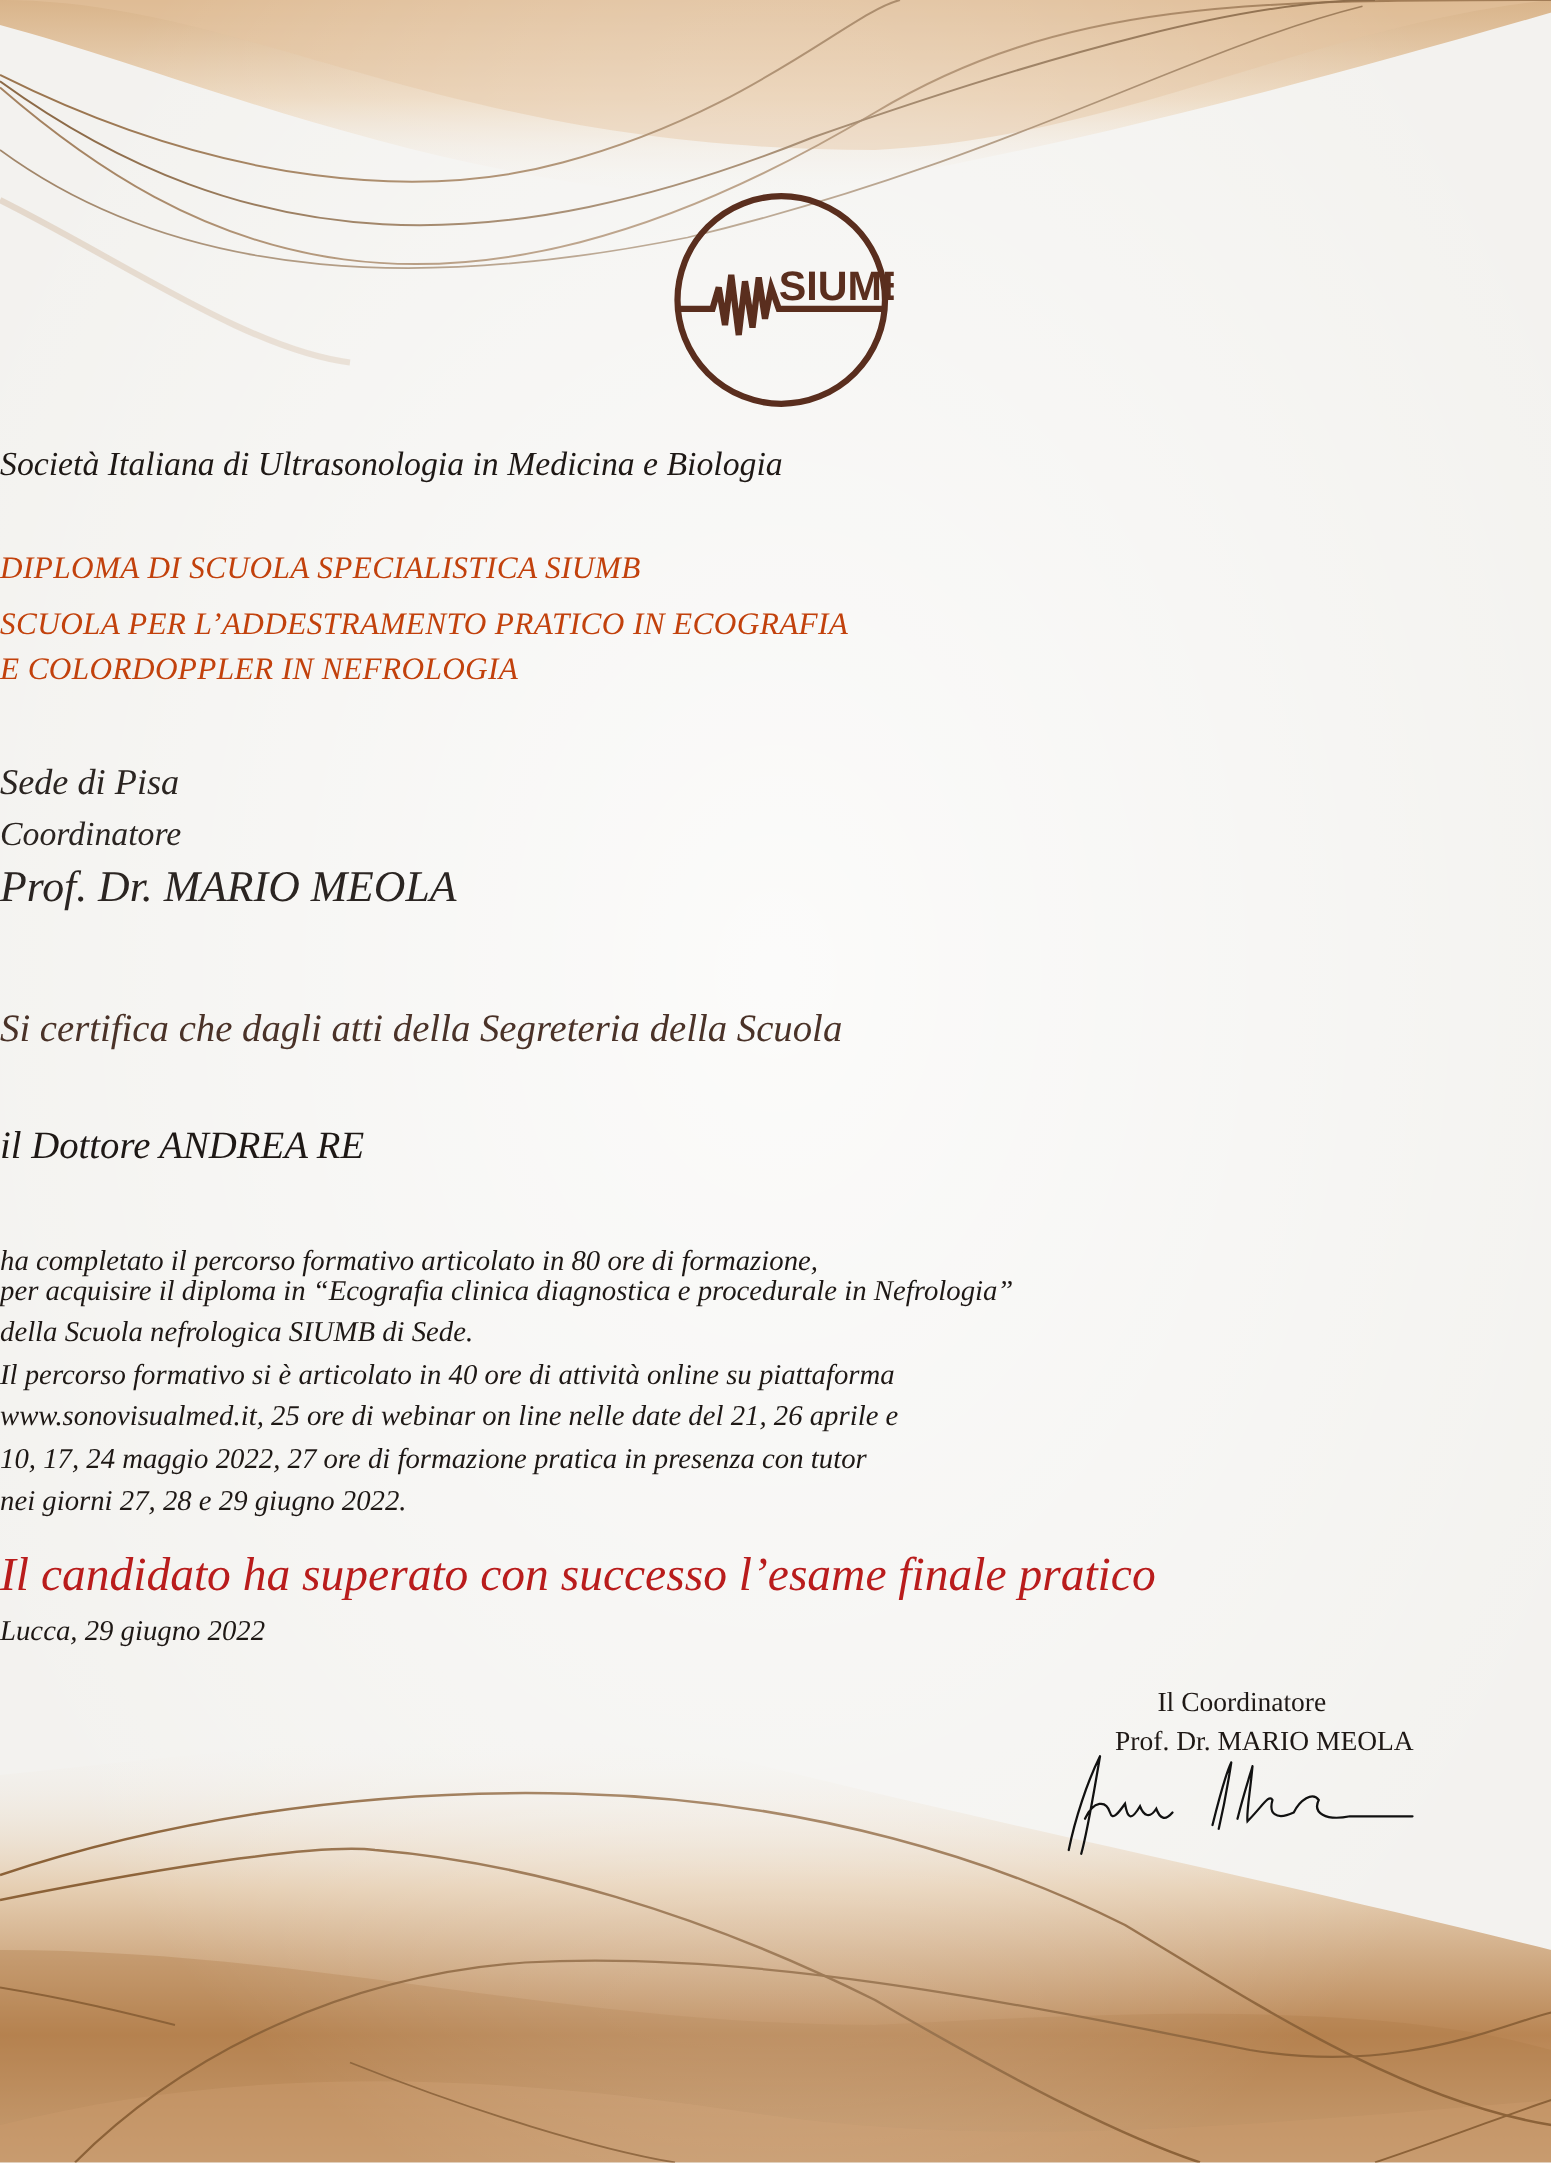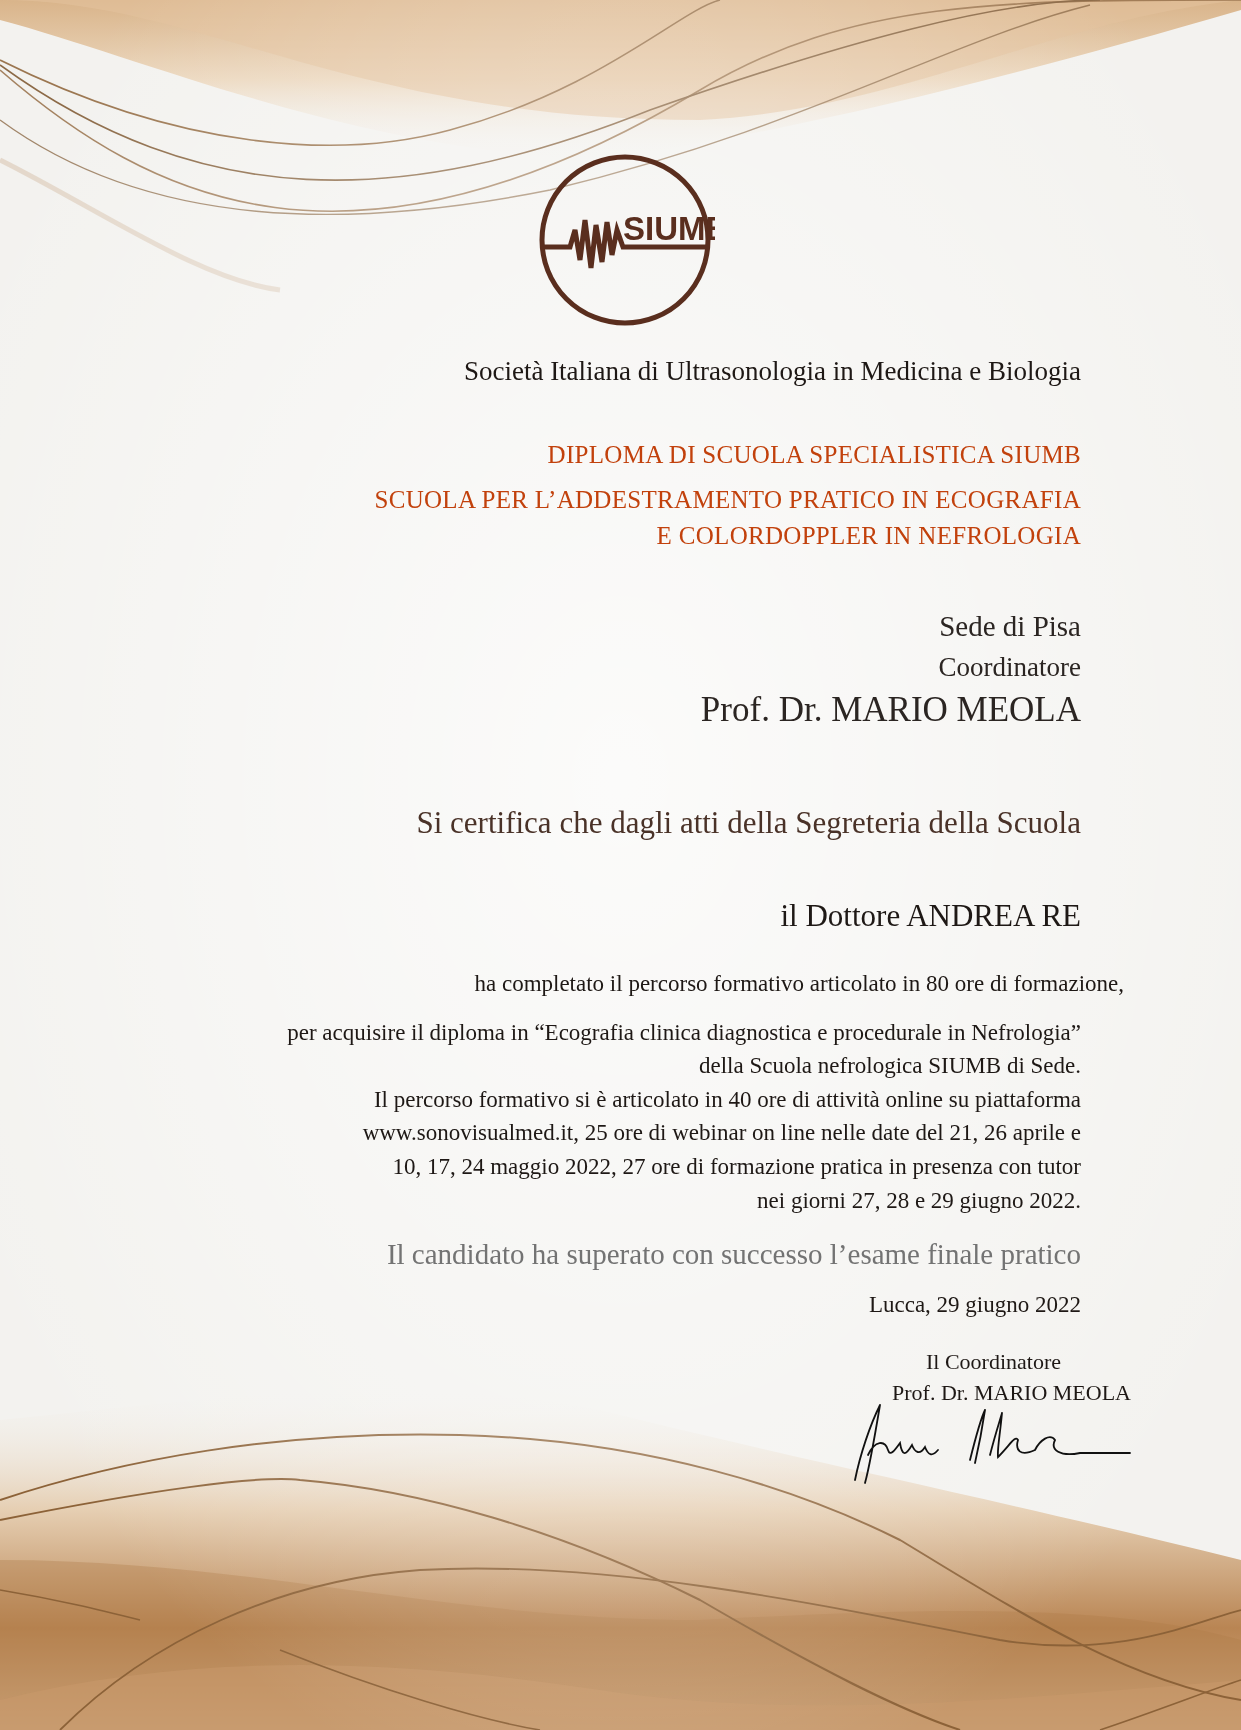--- a/index.html
+++ b/index.html
@@ -3,36 +3,36 @@
 <meta charset="utf-8">
 <style>
   html, body { margin: 0; padding: 0; }
   body {
     width: 1241px; height: 1730px; position: relative; overflow: hidden;
     background: #f3f2ef;
     font-family: "Liberation Serif", "DejaVu Serif", serif;
   }
   .bg { position: absolute; left: 0; top: 0; width: 1241px; height: 1730px; z-index: 0; }
   .content { position: absolute; left: 0; top: 0; width: 1241px; height: 1730px; z-index: 1; }
-  .line { position: absolute; left: 0; width: 1081px; text-align: right; white-space: nowrap; }
+  .line { position: absolute; left: 0; width: 1081px; text-align: left; white-space: nowrap; font-style: italic; }
   .logo { position: absolute; left: 535px; top: 150px; width: 180px; height: 180px; }
   .society { top: 356px; font-size: 27px; color: #1e1815; }
   .dip { font-size: 25px; color: #c2410c; letter-spacing: 0.3px; }
   .dip1 { top: 441px; }
   .dip2 { top: 486px; }
   .dip3 { top: 522px; }
   .sede { top: 610px; font-size: 29px; color: #2b2522; }
   .coord { top: 652px; font-size: 27px; color: #2b2522; }
   .prof { top: 690px; font-size: 35px; color: #2b2522; }
   .cert { top: 805px; font-size: 31px; color: #4a3228; }
   .doc { top: 898px; font-size: 31px; color: #1e1815; }
   .body-text { font-size: 23px; color: #1e1815; }
-  .b1 { top: 971px; margin-left: 43px; } .b2 { top: 1020px; } .b3 { top: 1053px; } .b4 { top: 1087px; }
+  .b1 { top: 996px; } .b2 { top: 1020px; } .b3 { top: 1053px; } .b4 { top: 1087px; }
   .b5 { top: 1120px; } .b6 { top: 1154px; } .b7 { top: 1188px; }
-  .final { top: 1238px; font-size: 29px; color: #737373; }
+  .final { top: 1238px; font-size: 38px; color: #b91c1c; }
   .date { top: 1292px; font-size: 23px; color: #1e1815; }
   .sig-title { position: absolute; right: 180px; top: 1349px; font-size: 22px; color: #1e1815; white-space: nowrap; }
   .sig-name { position: absolute; right: 110px; top: 1380px; font-size: 22px; color: #1e1815; white-space: nowrap; }
   .signature { position: absolute; left: 840px; top: 1395px; width: 300px; height: 100px; }
 </style>
 </head>
 <body>
 
 <svg class="bg" viewBox="0 0 1241 1730" preserveAspectRatio="none">
   <defs>

